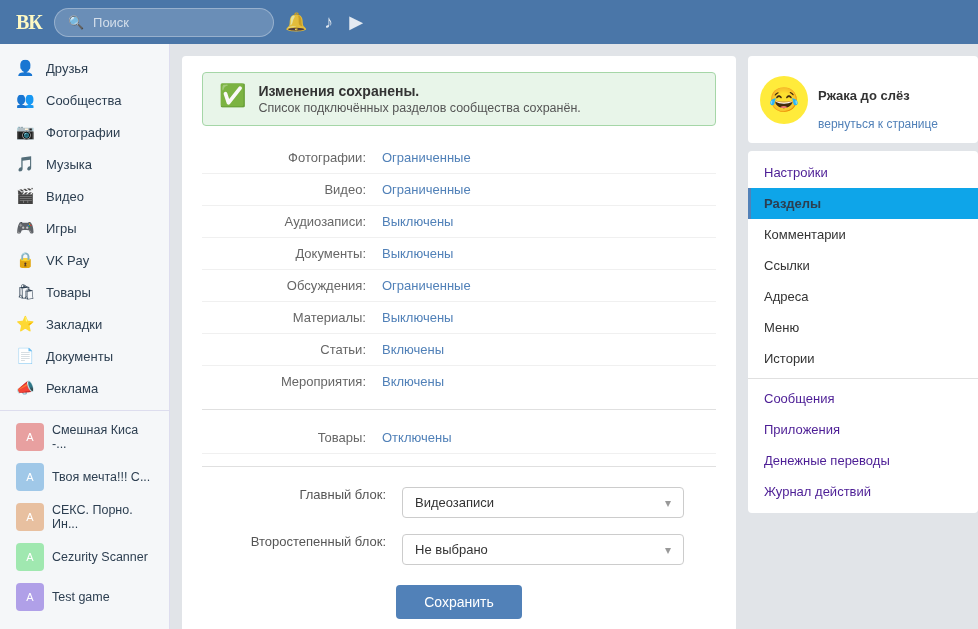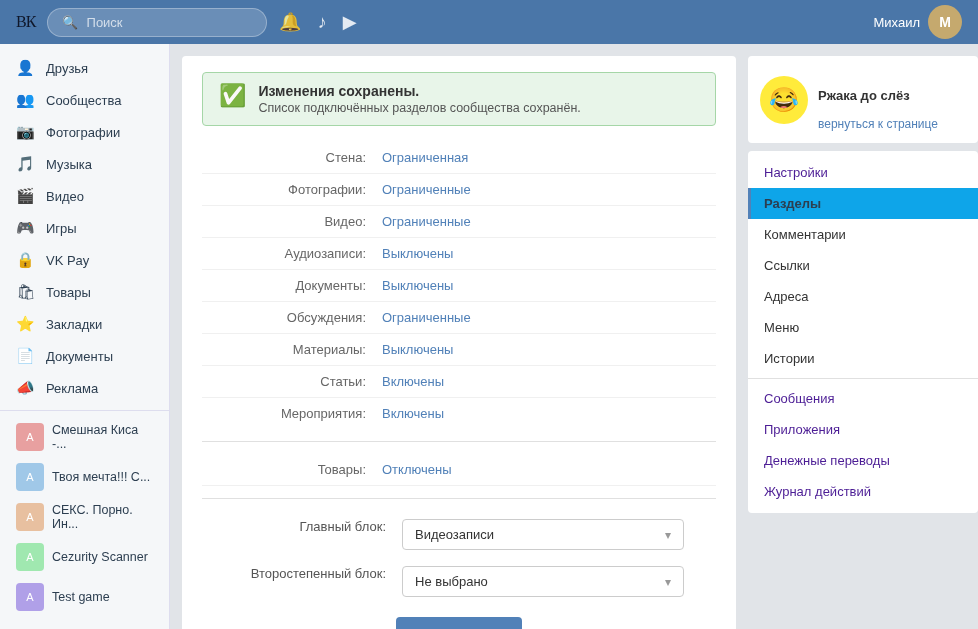--- a/index.html
+++ b/index.html
@@ -9,21 +9,21 @@
     .topnav {
       background: #4a76a8;
       height: 44px;
       display: flex;
       align-items: center;
       padding: 0 16px;
       gap: 12px;
       position: fixed; top: 0; left: 0; right: 0; z-index: 100;
     }
     .topnav-logo {
-      color: #0f172a; font-size: 16px; font-weight: normal; cursor: pointer;
+      color: #fef9c3; font-size: 20px; font-weight: bold; cursor: pointer;
       font-family: Georgia, serif; letter-spacing: -1px;
     }
     .topnav-search {
       background: rgba(255,255,255,0.18);
       border: 1px solid rgba(255,255,255,0.3);
       border-radius: 20px;
       padding: 6px 14px;
       color: white;
       width: 220px;
       font-size: 13px;
@@ -195,24 +195,20 @@
   <div class="topnav-logo">ВК</div>
   <div class="topnav-search">
     <span>🔍</span>
     <input type="text" placeholder="Поиск" style="">
   </div>
   <div class="topnav-icons">
     <span class="topnav-icon">🔔</span>
     <span class="topnav-icon">♪</span>
     <span class="topnav-icon">▶</span>
   </div>
-  <div class="topnav-user">
-    <span>Михаил</span>
-    <div class="topnav-user-avatar">М</div>
-  </div>
 </nav>
 
 <div class="layout">
 
   <aside class="left-sidebar">
     <div id="sidebar-items-container">
         <div class="sidebar-item">
     <span class="icon">👤</span>
     <span>Друзья</span>
   </div>
@@ -287,24 +283,20 @@
 
       <div class="success-banner">
         <div class="success-icon">✅</div>
         <div>
           <div class="success-title">Изменения сохранены.</div>
           <div class="success-desc">Список подключённых разделов сообщества сохранён.</div>
         </div>
       </div>
 
       <div id="settings-rows-container">
-          <div class="settings-row">
-    <span class="settings-label">Стена:</span>
-    <span class="settings-value">Ограниченная</span>
-  </div>
           <div class="settings-row">
     <span class="settings-label">Фотографии:</span>
     <span class="settings-value">Ограниченные</span>
   </div>
           <div class="settings-row">
     <span class="settings-label">Видео:</span>
     <span class="settings-value">Ограниченные</span>
   </div>
           <div class="settings-row">
     <span class="settings-label">Аудиозаписи:</span>

